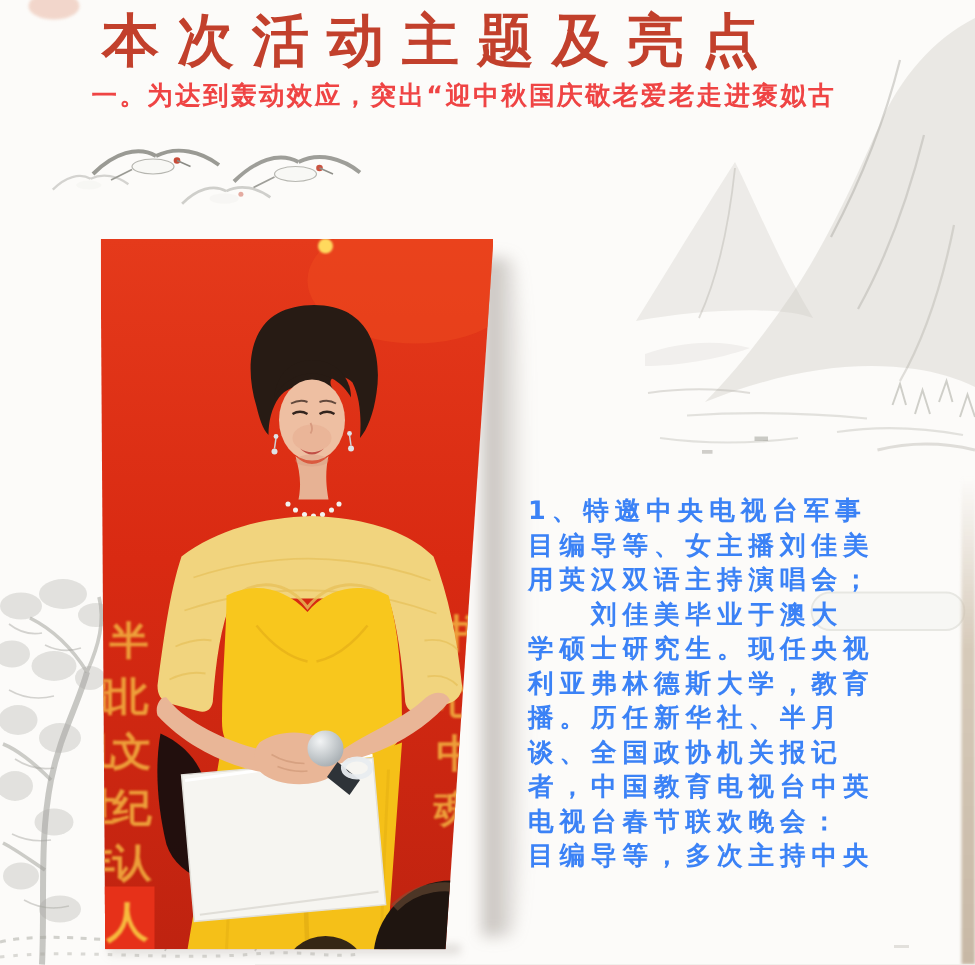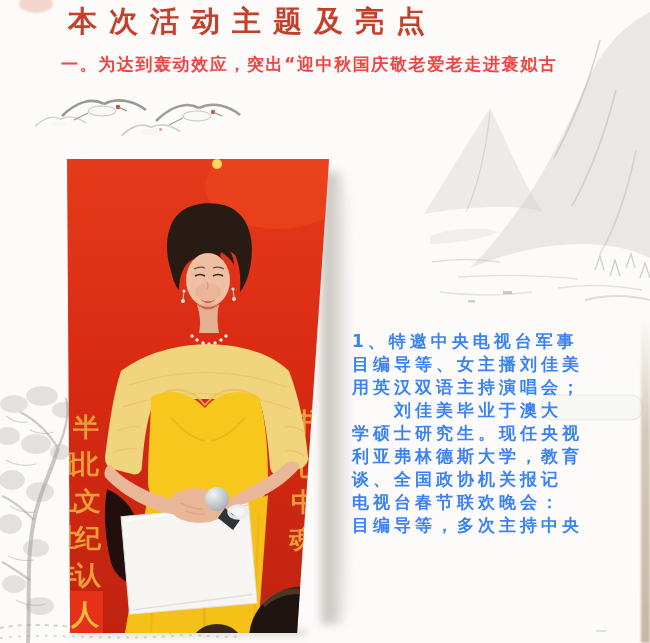--- a/index.html
+++ b/index.html
@@ -1,20 +1,20 @@
 <!DOCTYPE html>
 <html><head>
 <meta charset="utf-8">
 <style>
   html,body{margin:0;padding:0;background:#e9e7e2}
   .page{position:relative;width:650px;height:643px;background:#fcfbf9;overflow:hidden;
         font-family:"DejaVu Sans","Liberation Sans",sans-serif}
   .bg-art,.photo-svg{display:block}
   .bg-art{position:absolute;left:0;top:0}
-  .title{position:absolute;left:68px;top:2px;font-size:29px;font-weight:bold;
+  .title{position:absolute;left:68px;top:2px;font-size:38px;font-weight:bold;
          letter-spacing:12px;color:#c2402c;white-space:nowrap}
   .intro{position:absolute;left:61px;top:48px;color:#ef4444;font-size:17px;font-weight:600;
          letter-spacing:1.6px;line-height:33px;white-space:nowrap}
   .right-col{position:absolute;left:352px;top:330px;width:298px;color:#3b82f6;font-size:17px;
          font-weight:600;letter-spacing:4px;line-height:23px;white-space:nowrap}
   .photo-shadow{position:absolute;left:322px;top:172px;width:30px;height:452px;
          background:linear-gradient(to right,rgba(112,101,92,.45),rgba(112,101,92,0));
          filter:blur(5px);border-radius:0 40% 40% 0}
   .photo-shadow-b{position:absolute;left:72px;top:630px;width:235px;height:9px;
          background:linear-gradient(to bottom,rgba(110,100,92,.28),transparent);filter:blur(3px)}
@@ -236,19 +236,21 @@
     </svg>
   </div>
 
   <div class="right-col">
     <div>1、特邀中央电视台军事</div>
     <div>目编导等、女主播刘佳美</div>
     <div>用英汉双语主持演唱会；</div>
     <div>　　刘佳美毕业于澳大</div>
     <div>学硕士研究生。现任央视</div>
     <div>利亚弗林德斯大学，教育</div>
+    <div>播。历任新华社、半月</div>
     <div>谈、全国政协机关报记</div>
+    <div>者，中国教育电视台中英</div>
     <div>电视台春节联欢晚会：</div>
     <div>目编导等，多次主持中央</div>
   </div>
 
   <div class="right-edge"></div>
 </div>
 
 </body></html>

